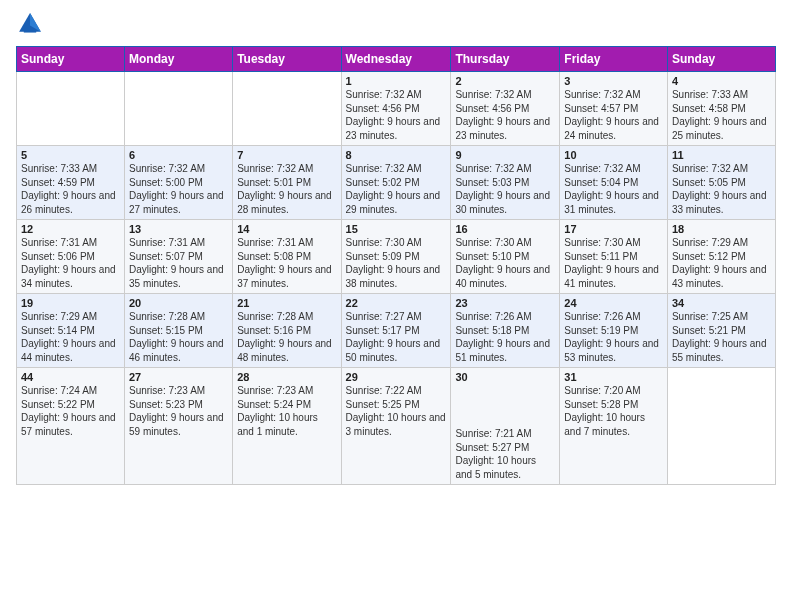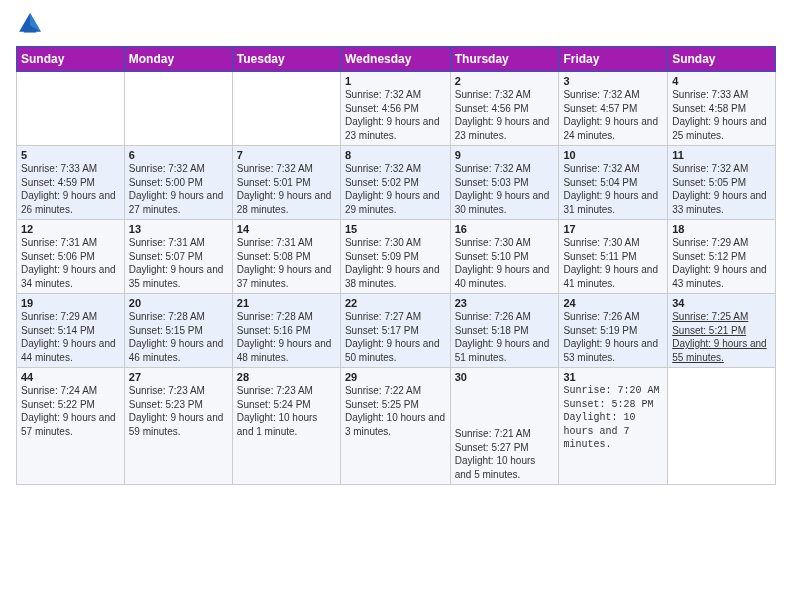--- a/index.html
+++ b/index.html
@@ -277,21 +277,21 @@
 Daylight: 9 hours and 51 minutes.</div>
           </td>
           <td>
             <span class="day-num">24</span>
             <div class="day-info" style="white-space: pre-line;">Sunrise: 7:26 AM
 Sunset: 5:19 PM
 Daylight: 9 hours and 53 minutes.</div>
           </td>
           <td>
             <span class="day-num">34</span>
-            <div class="day-info" style="white-space: pre-line; text-decoration: underline;">Sunrise: 7:25 AM
+            <div class="day-info" style="white-space: pre-line;">Sunrise: 7:25 AM
 Sunset: 5:21 PM
 Daylight: 9 hours and 55 minutes.</div>
           </td>
         </tr>
         <tr>
           <td>
             <span class="day-num">44</span>
             <div class="day-info" style="white-space: pre-line;">Sunrise: 7:24 AM
 Sunset: 5:22 PM
 Daylight: 9 hours and 57 minutes.</div>
@@ -315,21 +315,21 @@
 Daylight: 10 hours and 3 minutes.</div>
           </td>
           <td>
             <span class="day-num">30</span>
             <div class="day-info" style="white-space: pre-line; margin-top: 44px;">Sunrise: 7:21 AM
 Sunset: 5:27 PM
 Daylight: 10 hours and 5 minutes.</div>
           </td>
           <td>
             <span class="day-num">31</span>
-            <div class="day-info" style="white-space: pre-line; font-family: Liberation Mono, monospace;">Sunrise: 7:20 AM
+            <div class="day-info" style="white-space: pre-line;">Sunrise: 7:20 AM
 Sunset: 5:28 PM
 Daylight: 10 hours and 7 minutes.</div>
           </td>
           <td class="empty"></td>
         </tr>
       </tbody>
   </table>
 </div>
 
 </body></html>

